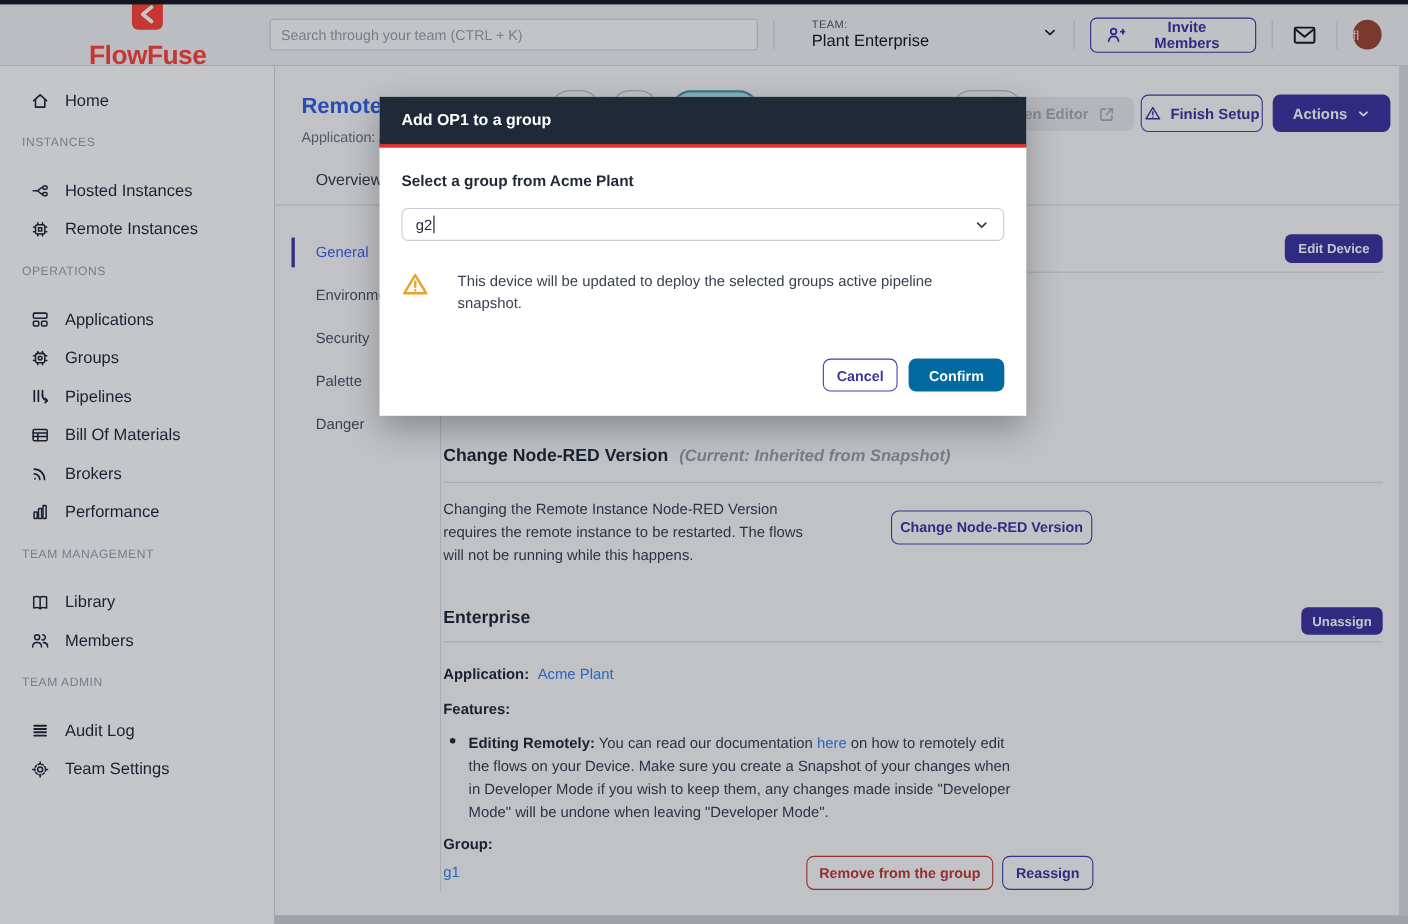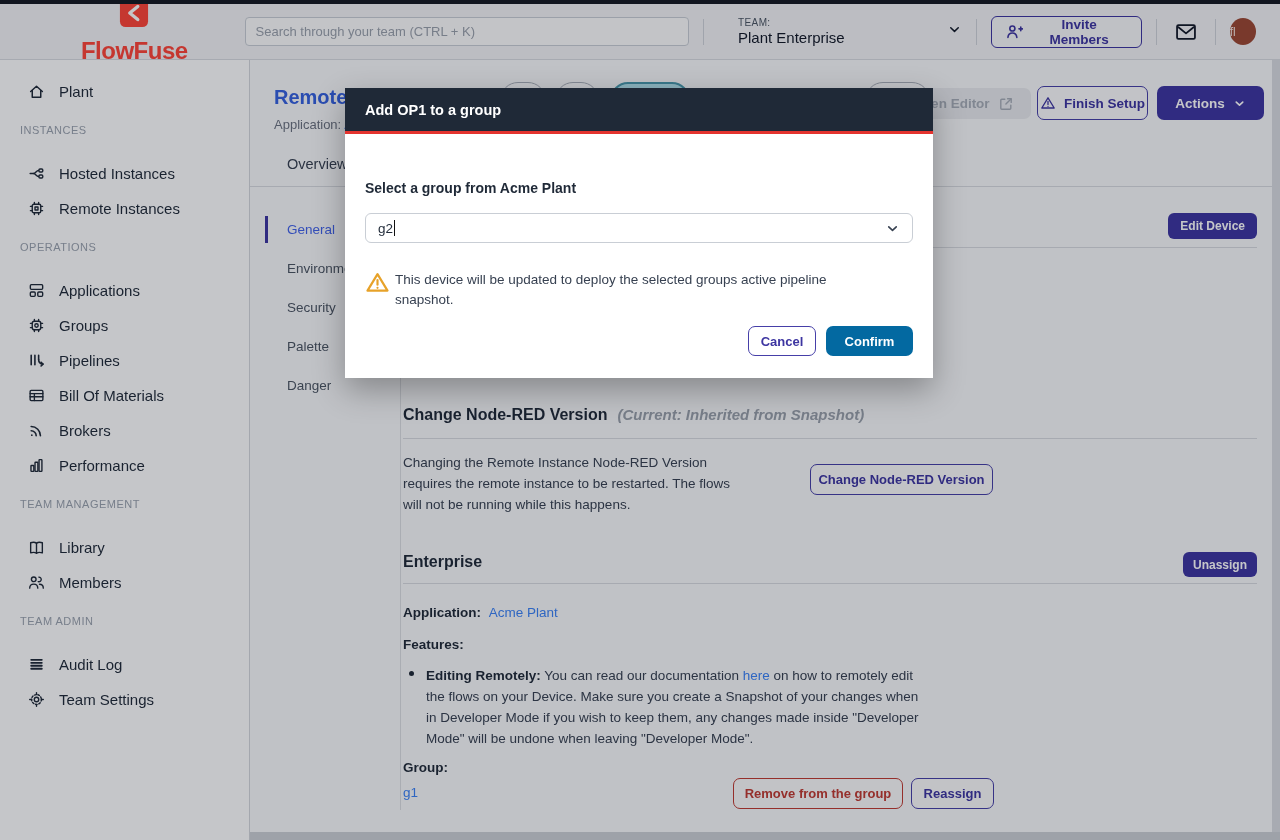--- a/index.html
+++ b/index.html
@@ -90,27 +90,27 @@
 
   .hscroll { position:absolute; left:0; right:0; bottom:0; height:8px; background:#ccd0d6; }
   .vscroll { position:absolute; right:0; top:0; bottom:8px; width:8px; background:#d9dce1; }
 
   
   .overlay { position:absolute; inset:0; background:rgba(8,13,26,0.235); z-index:10; }
   .modal { position:absolute; left:345px; top:88px; width:588px; height:290px; background:#fff; z-index:20;
            box-shadow:0 12px 30px rgba(0,0,0,0.3); display:flex; flex-direction:column; }
   .modal-head { height:46px; background:#1f2937; border-bottom:3px solid #e4342f; display:flex; align-items:center;
                 padding:0 20px; color:#fff; font-size:14.5px; font-weight:bold; }
-  .modal-body { flex:1; padding:0 20px; position:relative;margin-top:24px; }
+  .modal-body { flex:1; padding:0 20px; position:relative; }
   .modal-label { margin-top:22px; font-size:14px; font-weight:bold; color:#1f2937; }
   .modal-select { margin-top:17px; height:30px; border:1px solid #c9ced5; border-radius:6px; background:#fff;
                   display:flex; align-items:center; padding:0 12px; font-size:13.5px; color:#1f2937; cursor:text; }
   .caret { display:inline-block; width:1px; height:16px; background:#111; margin-left:1px; animation:none; }
   .modal-select .chev { margin-left:auto; color:#374151; display:flex; }
-  .modal-warning { display:flex; gap:5px; margin-top:27px; align-items:flex-start; }
+  .modal-warning { display:flex; gap:26px; margin-top:27px; align-items:flex-start; }
   .modal-warning .wtxt { font-size:13.5px; color:#374151; line-height:1.45; width:470px; }
   .modal-actions { position:absolute; right:20px; bottom:22px; display:flex; gap:10px; }
   .btn-cancel { width:68px; height:30px; background:#fff; border:1.5px solid #463fa8; color:#3d35a1; font-size:13px; }
   .btn-confirm { width:87px; height:30px; background:#0369a1; color:#fff; font-size:13px; }
 </style>
 </head>
 <body>
 
 <div class="screen">
   <div class="top-strip"></div>
@@ -163,21 +163,21 @@
   </header>
 
   <aside class="sidebar">
     <div class="side-item">
       <span style="display:flex;">
           <svg width="17" height="17" viewBox="0 0 16 16" fill="none" stroke="currentColor" stroke-width="1.4" stroke-linecap="round" stroke-linejoin="round">
             <path d="M2.5 8 8 3l5.5 5"></path>
             <path d="M4 7v6.5h8V7"></path>
           </svg>
         </span>
-      <span>Plant</span>
+      <span>Home</span>
     </div>
 
     <div class="side-label">INSTANCES</div>
     <div class="side-item">
       <span style="display:flex;">
           <svg width="17" height="17" viewBox="0 0 16 16" fill="none" stroke="currentColor" stroke-width="1.3" stroke-linecap="round" stroke-linejoin="round">
             <path d="M2 8h3"></path>
             <path d="M5 8c2.5 0 2.5-2.8 5-2.8M5 8c2.5 0 2.5 2.8 5 2.8"></path>
             <rect x="10.3" y="3.8" width="3.6" height="2.8" rx="1"></rect>
             <rect x="10.3" y="9.4" width="3.6" height="2.8" rx="1"></rect>

